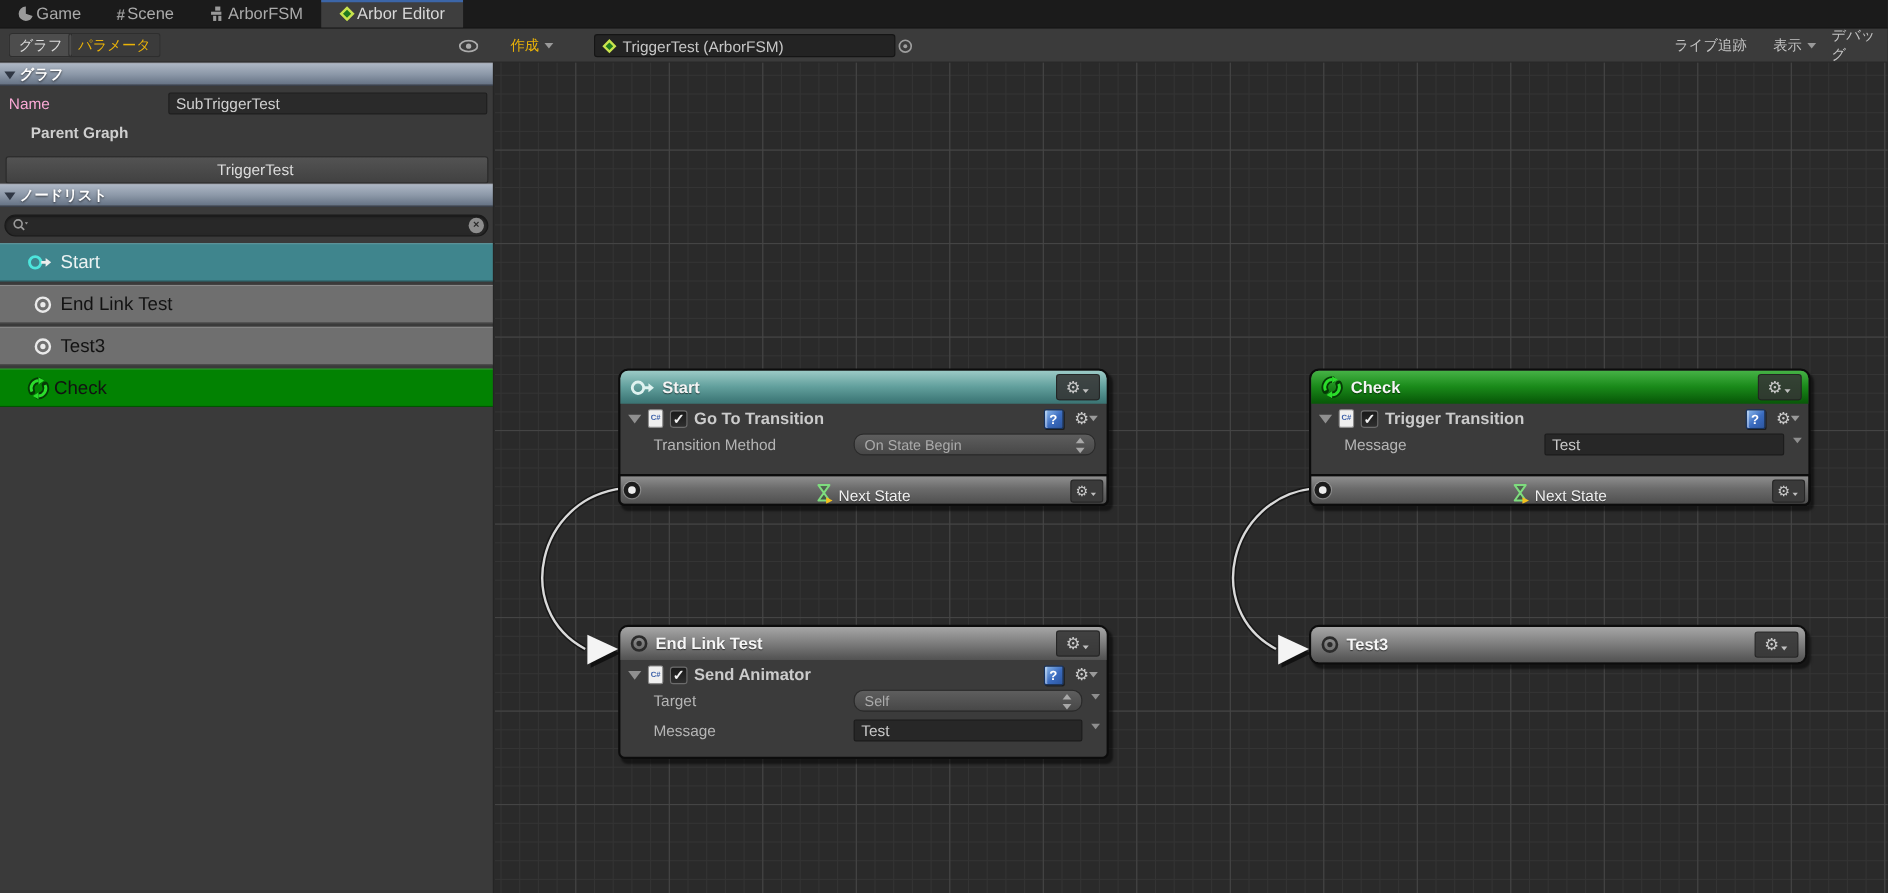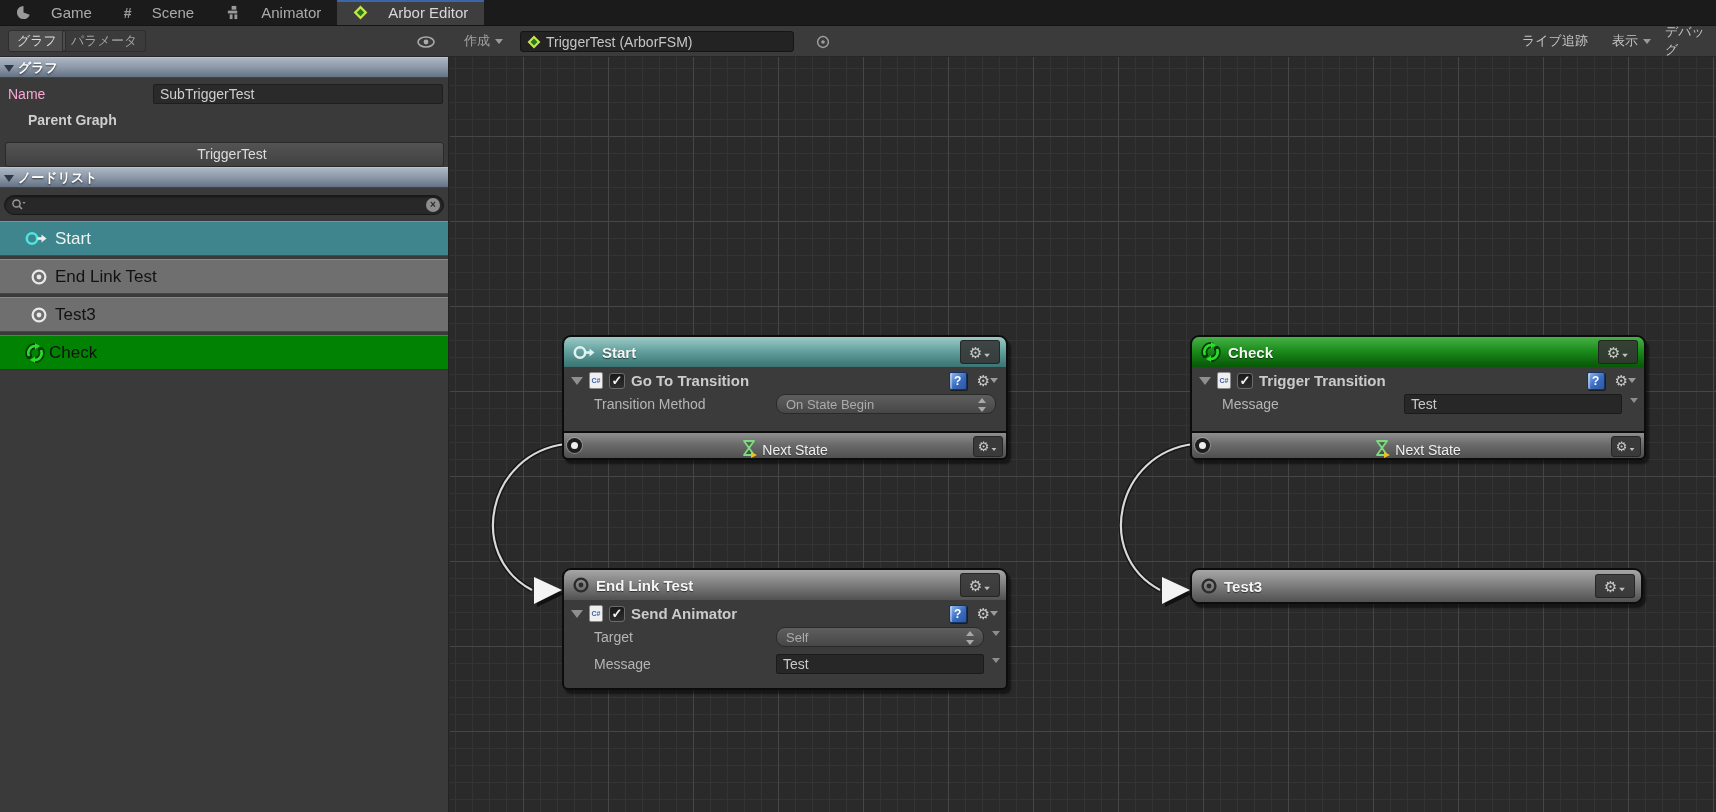--- a/index.html
+++ b/index.html
@@ -2,35 +2,35 @@
 <html><head>
 <meta charset="utf-8">
 <style>
   * { margin:0; padding:0; box-sizing:border-box; }
   html,body { width:1716px; height:812px; overflow:hidden; background:#2A2A2A;
     font-family:"Liberation Sans", sans-serif; -webkit-font-smoothing:antialiased; }
 
   
   .tabbar { position:absolute; left:0; top:0; width:1716px; height:26px; background:#1B1B1B;
     display:flex; align-items:stretch; border-bottom:1px solid #141414; }
-  .wtab { display:flex; align-items:center; gap:20px; padding:0 16px; font-size:15px;
+  .wtab { display:flex; align-items:center; gap:2px; padding:0 16px; font-size:15px;
     color:#ABABAB; position:relative; }
   .wtab.selected { background:#3E3E3E; color:#D8D8D8; box-shadow:inset 0 2px 0 #3C66A8; }
   .wtab .glyph-ic { font-size:14px; color:#9A9A9A; font-weight:bold; }
 
   
   .toolbar { position:absolute; left:0; top:26px; width:1716px; height:31px; background:#3B3B3B;
     border-bottom:1px solid #272727; }
   .tb-btn { position:absolute; top:4px; height:22px; display:flex; align-items:center; gap:5px;
-    padding:0 9px; font-size:13px; color:#a3a3a3; border-radius:3px; }
+    padding:0 9px; font-size:13px; color:#eab308; border-radius:3px; }
   .tb-btn.lit { background:#4D4D4D; box-shadow:inset 0 0 0 1px #2E2E2E; color:#DADADA; }
   .tb-btn.outline { box-shadow:inset 0 0 0 1px #2E2E2E; }
   .mini-arrow-css { width:0; height:0; border-left:4px solid transparent; border-right:4px solid transparent;
     border-top:5px solid #9A9A9A; display:inline-block; }
-  .objfield { position:absolute; left:520px; top:5px; width:274px; height:21px; background:#232323;
+  .objfield { position:absolute; left:540px; top:5px; width:274px; height:21px; background:#232323;
     border:1px solid #151515; border-radius:3px; display:flex; align-items:center; gap:5px;
     padding:0 6px; font-size:14px; color:#C6C6C6; overflow:hidden; white-space:nowrap; }
   .icbtn { position:absolute; top:5px; width:22px; height:21px; display:flex; align-items:center; justify-content:center; }
 
   
   .sidebar { position:absolute; left:0; top:57px; width:449px; height:755px; background:#3A3A3A;
     border-right:1px solid #242424; }
   .sec-header { height:21px; background:linear-gradient(to bottom,#ACB6C4,#8C98A8 50%,#657284);
     border-top:1px solid #BCC4D0; border-bottom:1px solid #3C4452; display:flex; align-items:center;
     padding-left:18px; position:relative; color:#FFFFFF; font-weight:bold; font-size:13px;
@@ -150,21 +150,21 @@
   </div>
   <div class="wtab">
     <svg width="15" height="15" viewBox="0 0 16 16">
       <g fill="#9A9A9A">
           <rect x="6" y="1" width="5" height="4"></rect>
           <rect x="2" y="6" width="10" height="3"></rect>
       <rect x="4" y="10" width="3" height="5"></rect>
           <rect x="9" y="10" width="3" height="5"></rect>
         </g>
     </svg>
-    <span>Animator</span>
+    <span>ArborFSM</span>
   </div>
   <div class="wtab selected">
     <svg width="15" height="15" viewBox="0 0 16 16">
       <rect x="4" y="4" width="8" height="8" transform="rotate(45 8 8)" fill="#1F7A1F" stroke="#C8E34D" stroke-width="2.4"></rect>
     </svg>
     <span>Arbor Editor</span>
   </div>
 </div>
 
 <div class="toolbar">

